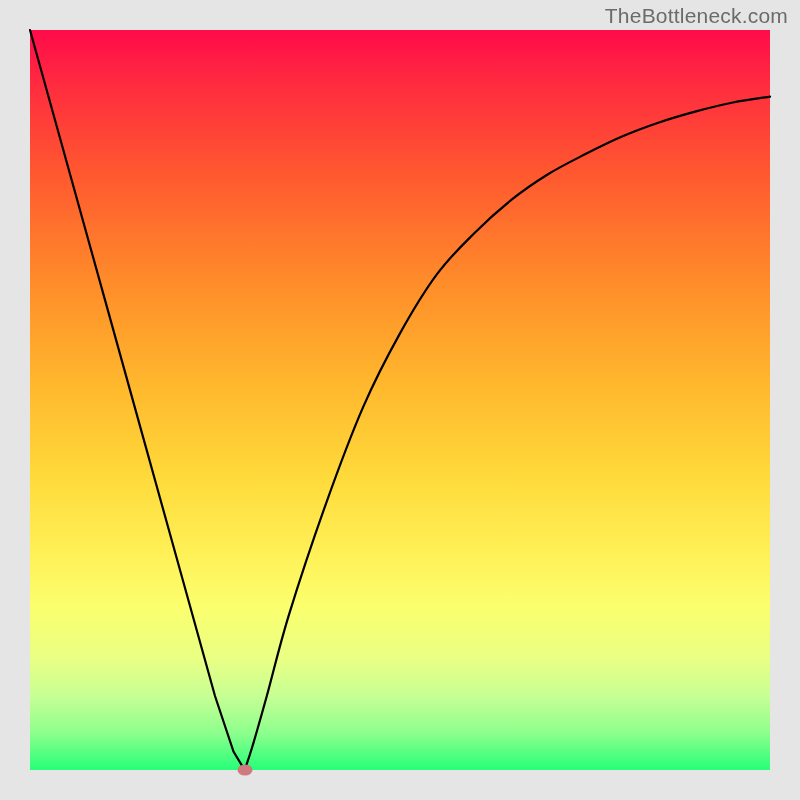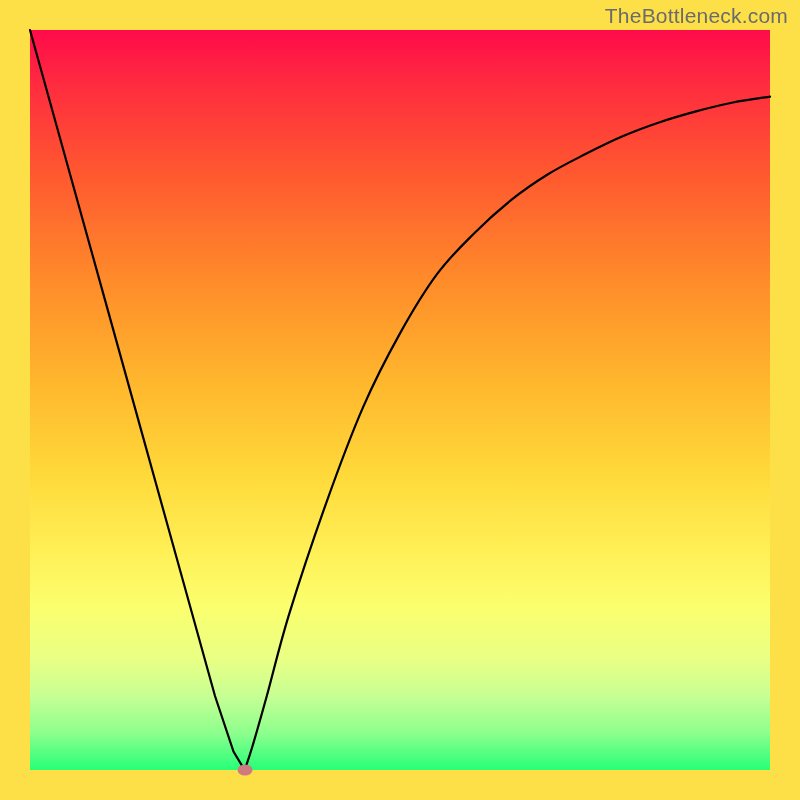--- a/index.html
+++ b/index.html
@@ -8,21 +8,21 @@
     width: 800px;
     height: 800px;
     overflow: hidden;
     background: #000;
     font-family: Arial, Helvetica, sans-serif;
   }
   .frame {
     position: relative;
     width: 800px;
     height: 800px;
-    background: #fde047;
+    background: #e5e5e5;
   }
   .plot-bg {
     position: absolute;
     left: 30px;
     top: 30px;
     width: 740px;
     height: 740px;
     background: linear-gradient(to bottom,
       #ff0b4a 0%,
       #ff2e3e 8%,

